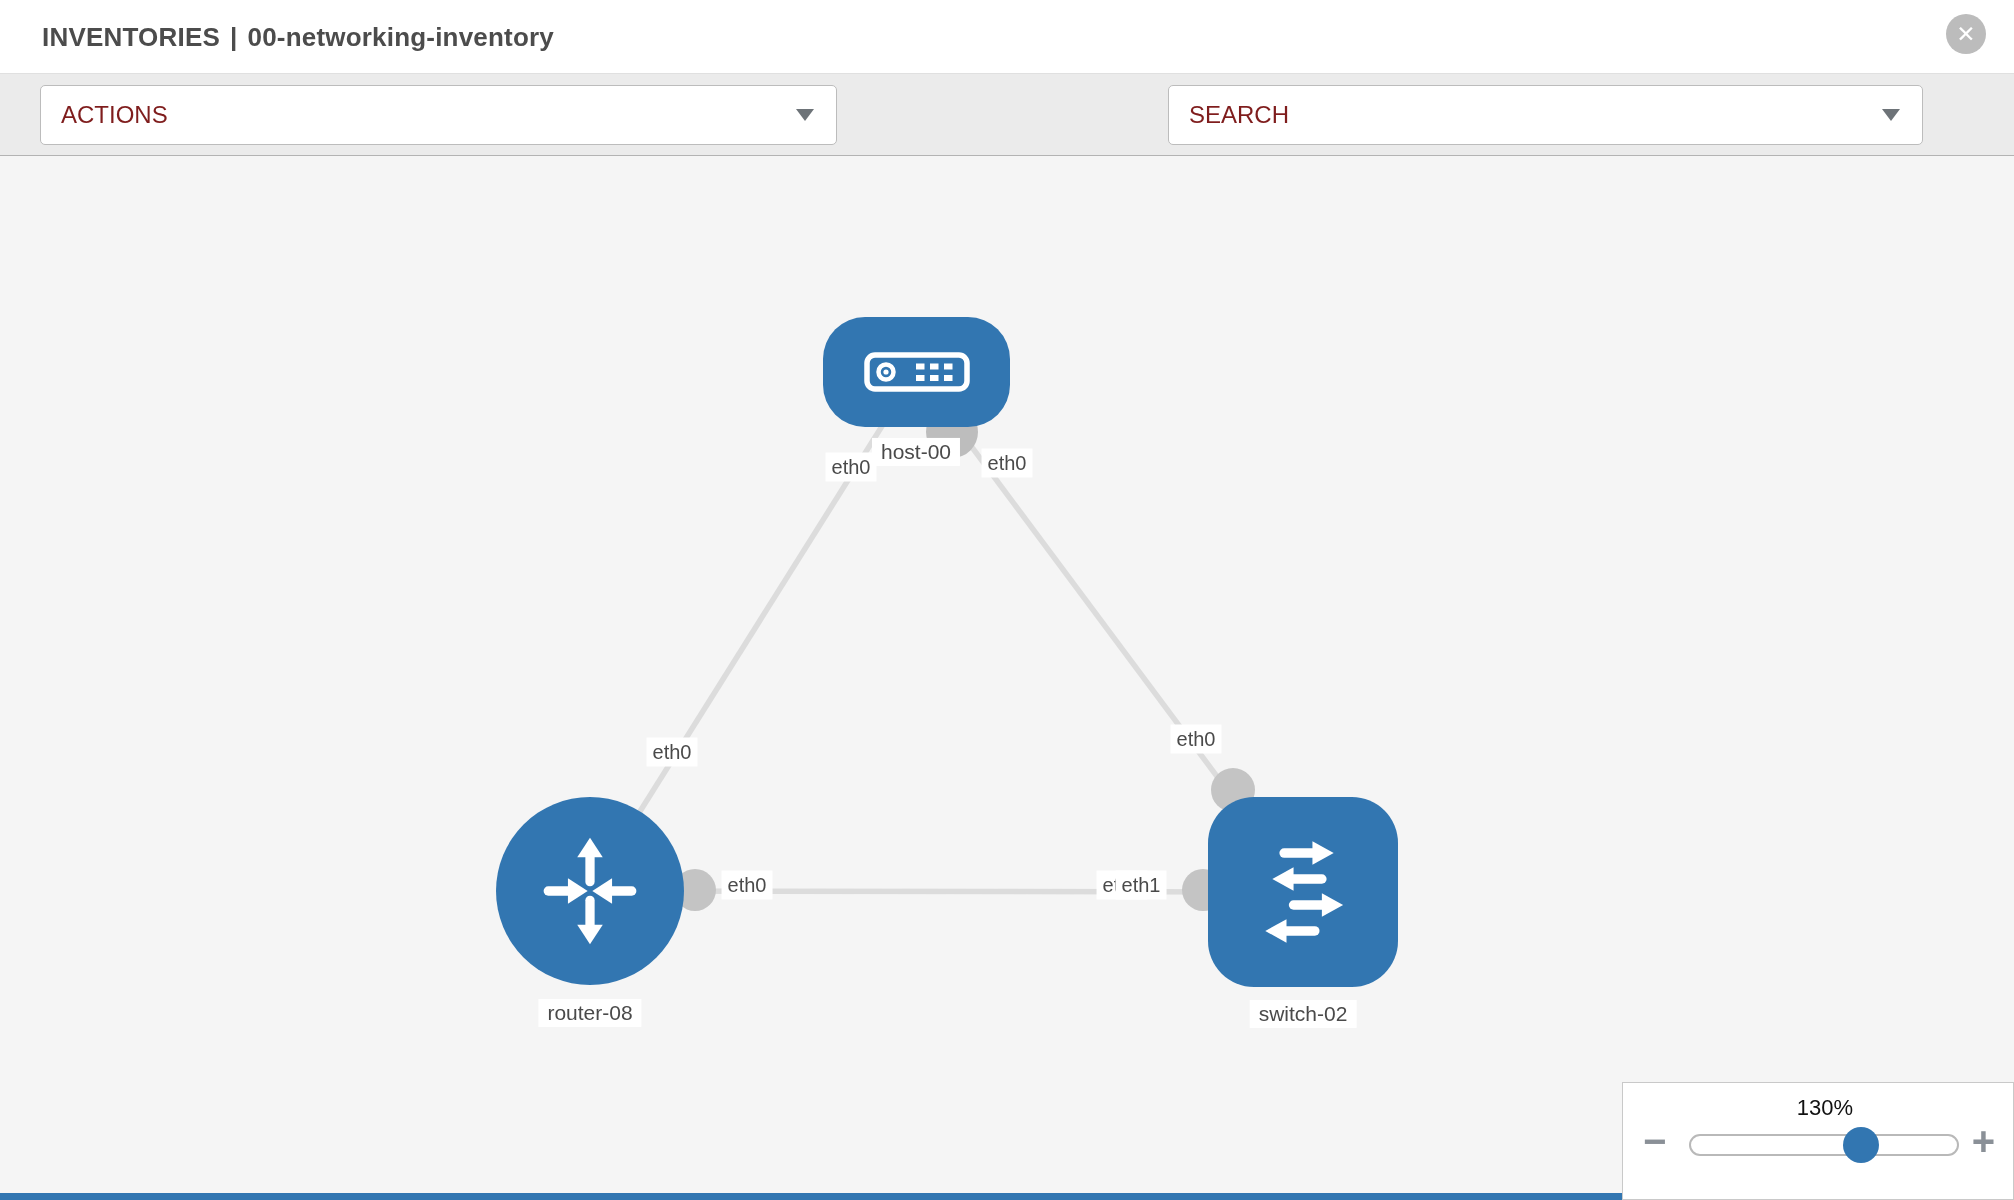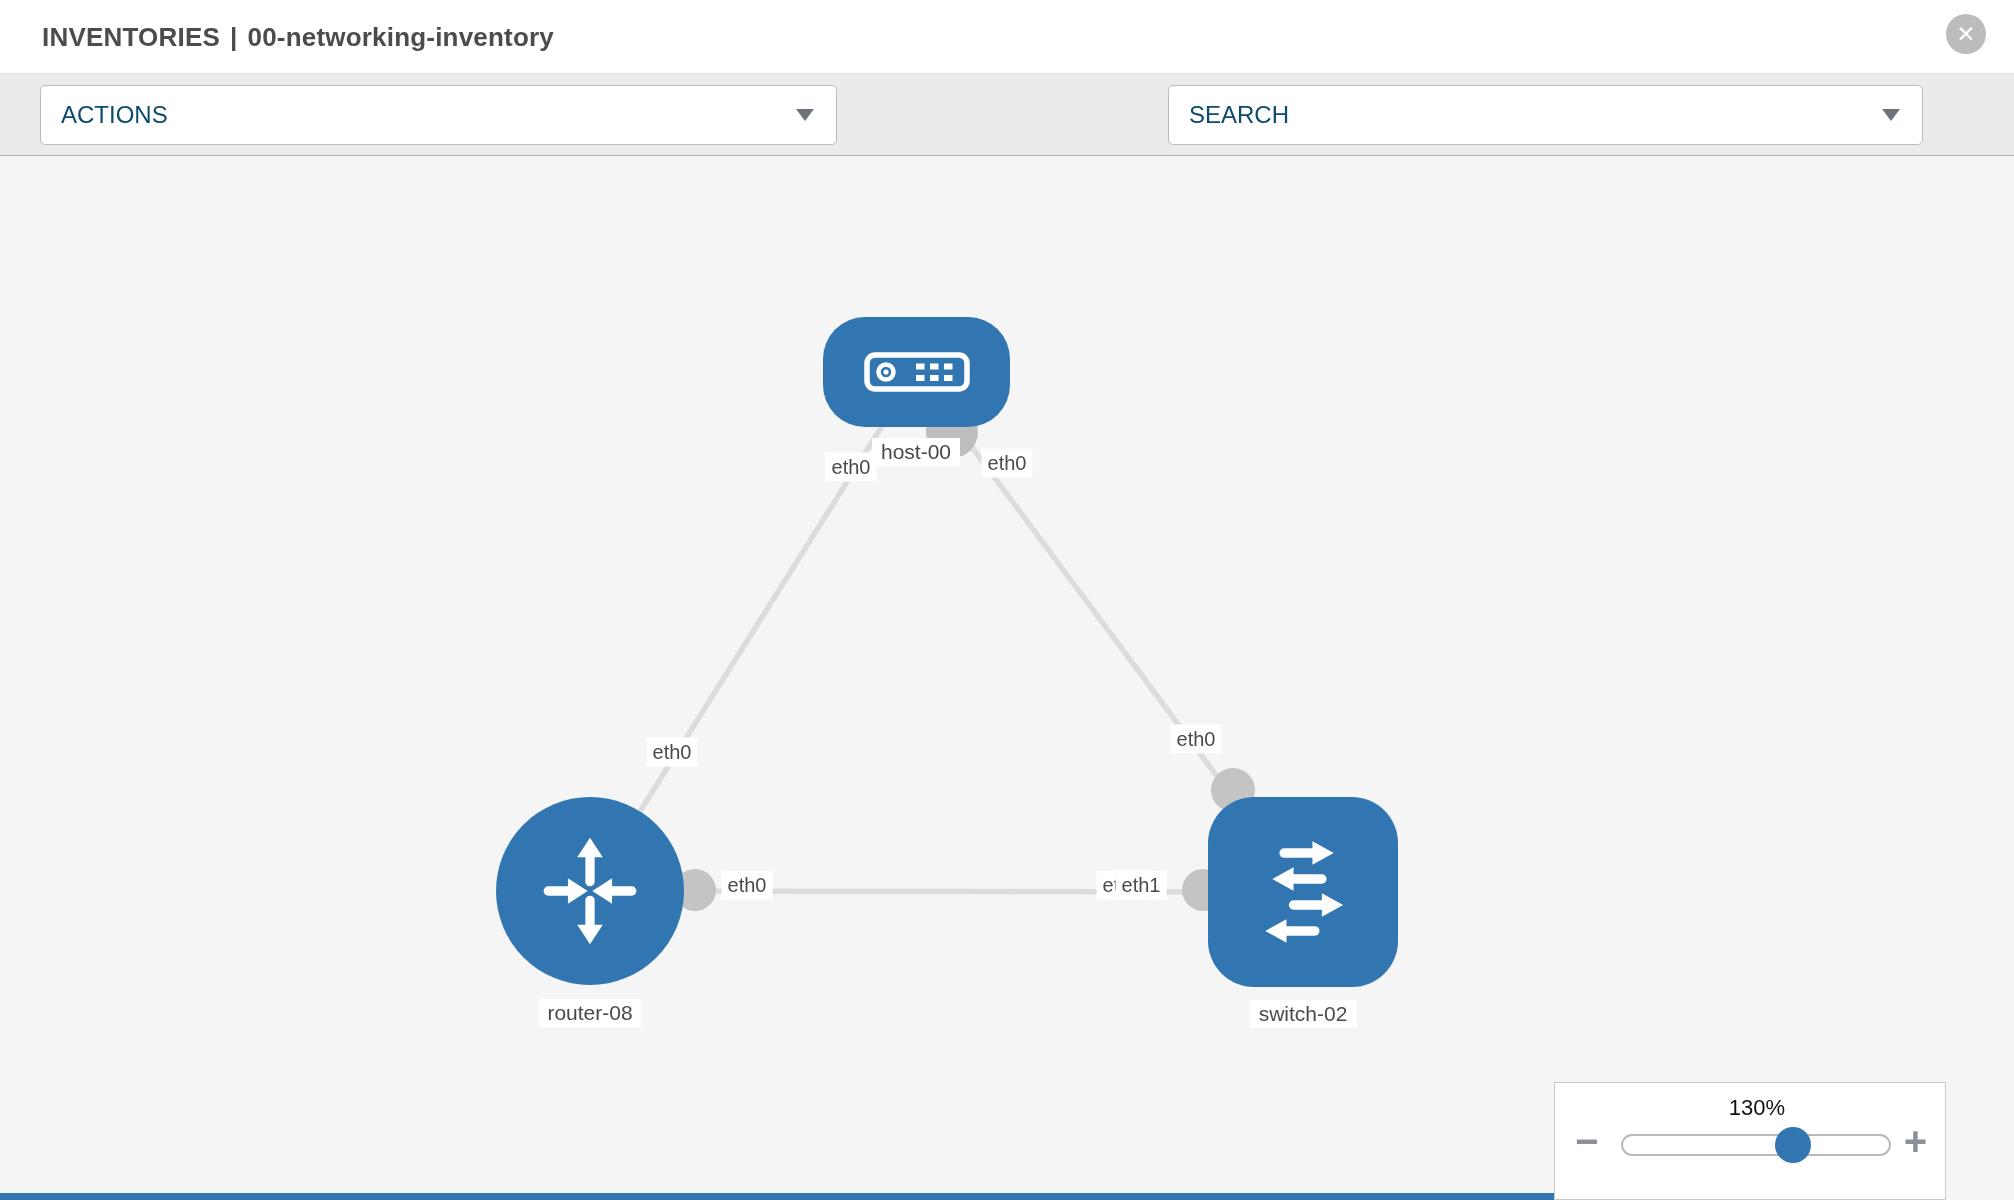--- a/index.html
+++ b/index.html
@@ -13,42 +13,42 @@
   .page-title .sep{margin:0 10px;}
   .close-btn{position:absolute;right:32px;top:14px;width:40px;height:40px;border-radius:50%;
       background:#bcbcbc;color:#fff;display:flex;align-items:center;justify-content:center;
       font-size:23px;font-weight:700;cursor:pointer;user-select:none;}
 
   
   .toolbar{position:absolute;left:0;top:73px;width:100%;height:83px;background:#ebebeb;
       border-top:1px solid #e0e0e0;border-bottom:1px solid #b3b3b3;box-sizing:border-box;}
   .select{position:absolute;top:11px;height:60px;background:#fff;border:1px solid #bcbcbc;
       border-radius:5px;box-sizing:border-box;display:flex;align-items:center;
-      padding:0 20px;color:#0c4a6e;font-size:24px;cursor:pointer;}
+      padding:0 20px;color:#7f1d1d;font-size:24px;cursor:pointer;}
   .select-actions{left:40px;width:797px;}
   .select-search{left:1168px;width:755px;}
   .caret{position:absolute;right:22px;top:50%;transform:translateY(-50%);width:0;height:0;
       border-left:9px solid transparent;border-right:9px solid transparent;
       border-top:12px solid #6d7378;}
   .tool-btn{position:absolute;top:97px;width:38px;height:38px;cursor:pointer;}
   .tool-btn.wrench{left:1045px;}
   .tool-btn.key{left:1118px;}
 
   
   .canvas{position:absolute;left:0;top:156px;width:2014px;height:1044px;background:#f5f5f5;}
   .edges{position:absolute;left:0;top:0;z-index:1;}
   .node{position:absolute;background:#3276b1;display:flex;align-items:center;
       justify-content:center;z-index:3;cursor:pointer;box-sizing:border-box;}
   .chip{position:absolute;transform:translate(-50%,-50%);background:#fff;color:#4a4a4a;
       white-space:nowrap;line-height:1.15;}
   .iface{font-size:20px;padding:3px 6px;z-index:2;}
   .nodelabel{font-size:21px;padding:2px 9px;z-index:4;}
 
   
-  .zoom-panel{position:absolute;left:1554px;top:926px;width:392px;height:118px;background:#fff;
+  .zoom-panel{position:absolute;left:1622px;top:926px;width:392px;height:118px;background:#fff;
       border:1px solid #c9c9c9;box-sizing:border-box;z-index:10;}
   .zoom-value{position:absolute;left:68px;top:12px;width:268px;text-align:center;
       color:#111;font-size:22px;}
   .zoom-minus,.zoom-plus{position:absolute;top:38px;color:#8a9097;font-size:40px;
       font-weight:700;line-height:1;cursor:pointer;user-select:none;}
   .zoom-minus{left:20px;}
   .zoom-plus{right:18px;}
   .slider-track{position:absolute;left:66px;top:51px;width:270px;height:22px;background:#fff;
       border:2px solid #b9b9b9;border-radius:12px;box-sizing:border-box;cursor:pointer;}
   .slider-thumb{position:absolute;top:50%;transform:translate(-50%,-50%);width:36px;height:36px;

